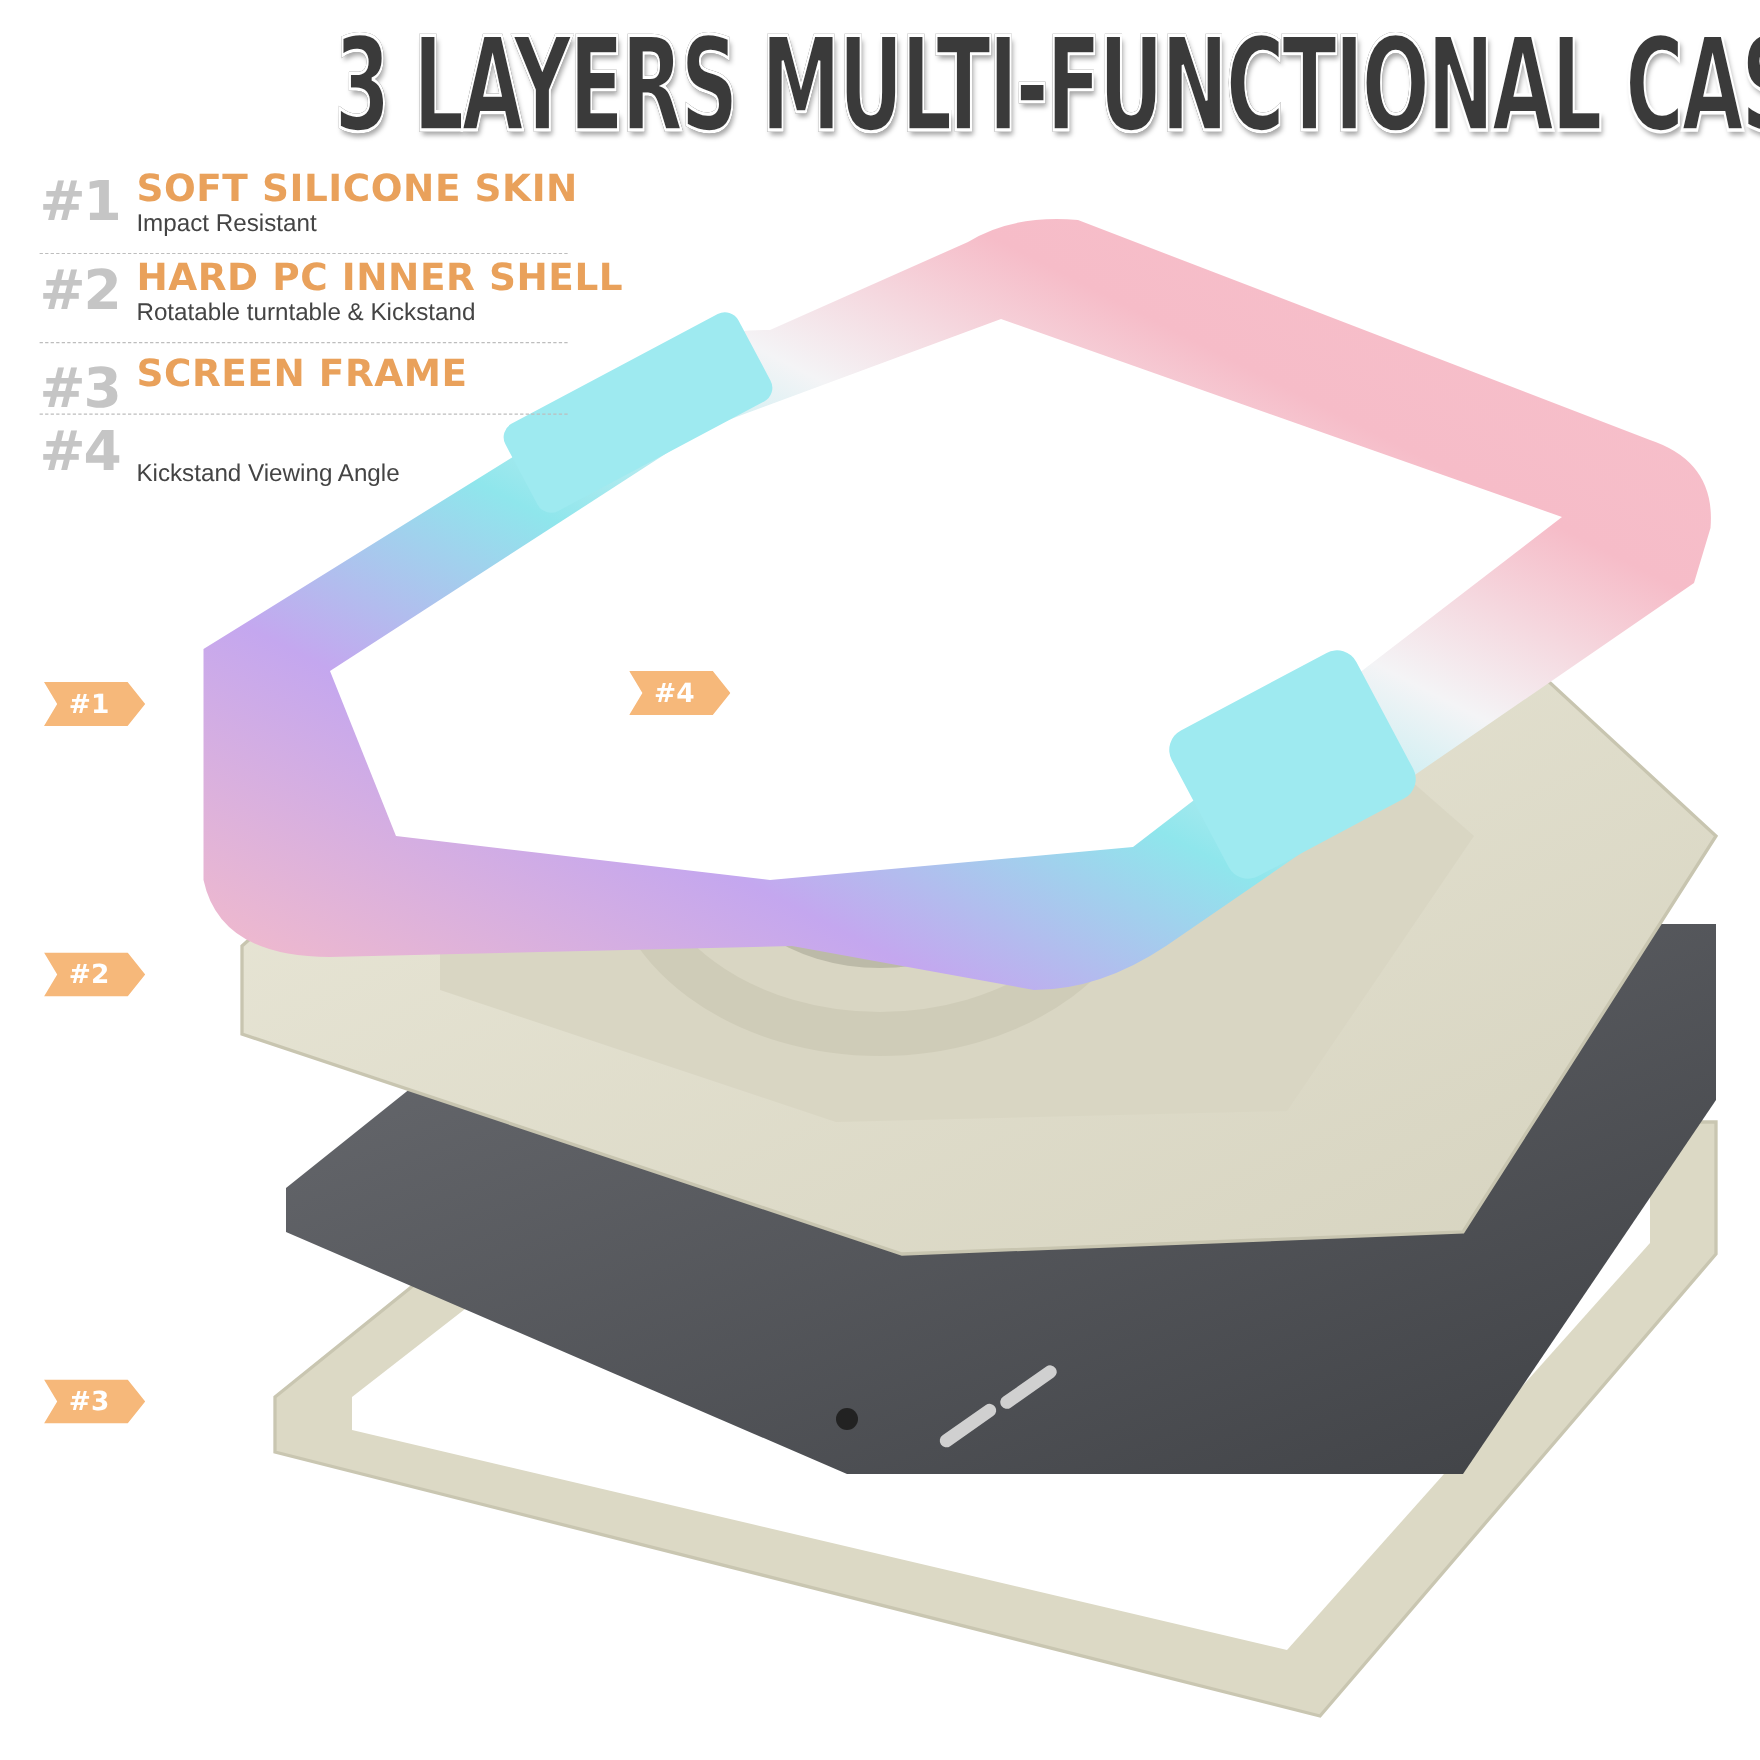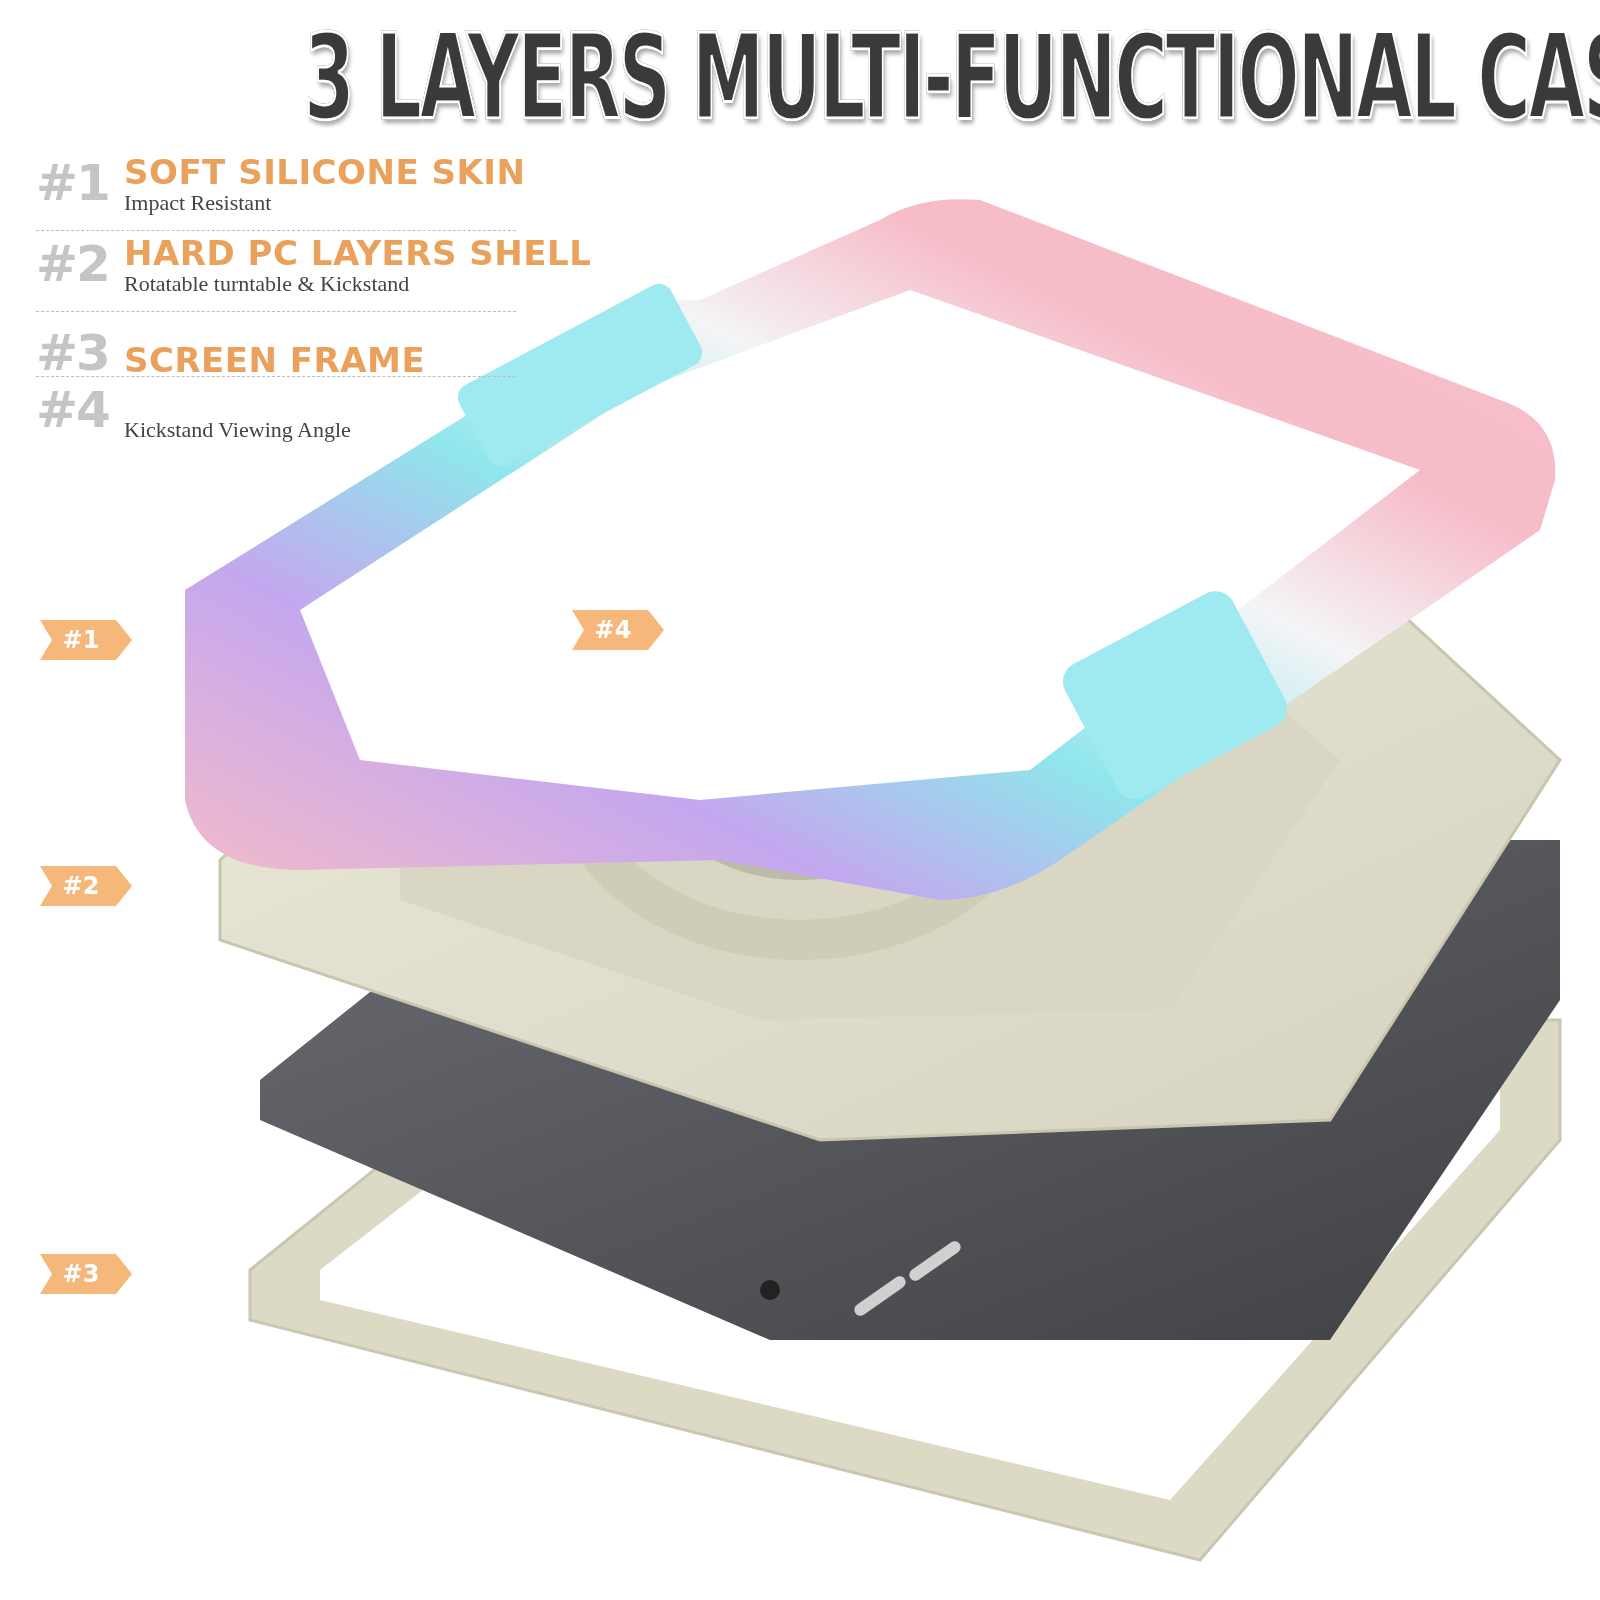--- a/index.html
+++ b/index.html
@@ -11,23 +11,23 @@
     -webkit-text-stroke:3px #ffffff;
     text-shadow: 0 0 0 #fff, 3px 5px 6px rgba(0,0,0,0.35);
     background:linear-gradient(180deg,#6a6a6a 0%,#2b2b2b 55%,#4a4a4a 100%);
     -webkit-background-clip:text; background-clip:text;
     white-space:nowrap;
   }
   .features { position:absolute; left:36px; top:150px; width:480px; }
   .feature { position:relative; height:88px; border-bottom:1px dashed #bdbdbd; }
   .feature .num { position:absolute; left:0; top:4px; font-family:"DejaVu Sans", sans-serif; font-weight:bold; font-size:50px; color:#c5c5c5; letter-spacing:-2px; }
   .feature .head { position:absolute; left:88px; top:2px; font-family:"DejaVu Sans", sans-serif; font-weight:bold; font-size:34px; color:#e9a15b; letter-spacing:0.5px; white-space:nowrap; }
-  .feature .sub { position:absolute; left:88px; top:40px; font-family:Liberation Serif, serif; font-size:22px; color:#444; white-space:nowrap; }
+  .feature .sub { position:absolute; left:88px; top:40px; font-family:Liberation Sans, sans-serif; font-size:22px; color:#444; white-space:nowrap; }
   .feature.f3 { height:64px; padding-top:0; }
-  .feature.f3 .num { top:12px; } .feature.f3 .head { top:28px;text-align:right; }
+  .feature.f3 .num { top:12px; } .feature.f3 .head { top:8px;text-align:right; }
   .feature.f4 { border-bottom:none; }
   .feature.f1 { height:80px; } .feature.f2 { height:80px; }
 
   .tag { position:absolute; width:92px; height:40px; }
   .tag svg { position:absolute; left:0; top:0; }
   .tag span { position:absolute; left:0; top:6px; width:82px; text-align:center; font-family:"DejaVu Sans", sans-serif; font-weight:bold; font-size:24px; color:#fff; }
 
   .scene { position:absolute; left:0; top:0; width:1600px; height:1600px; }
 </style>
 </head>
@@ -84,21 +84,21 @@
 <div class="title">3 LAYERS MULTI-FUNCTIONAL CASE</div>
 
 <div class="features">
   <div class="feature f1">
     <div class="num">#1</div>
     <div class="head">SOFT SILICONE SKIN</div>
     <div class="sub">Impact Resistant</div>
   </div>
   <div class="feature f2">
     <div class="num">#2</div>
-    <div class="head">HARD PC LAYERS SHELL</div>
+    <div class="head">HARD PC INNER SHELL</div>
     <div class="sub">Rotatable turntable &amp; Kickstand</div>
   </div>
   <div class="feature f3">
     <div class="num">#3</div>
     <div class="head">SCREEN FRAME</div>
   </div>
   <div class="feature f4">
     <div class="num">#4</div>
     <div class="sub">Kickstand Viewing Angle</div>
   </div>

